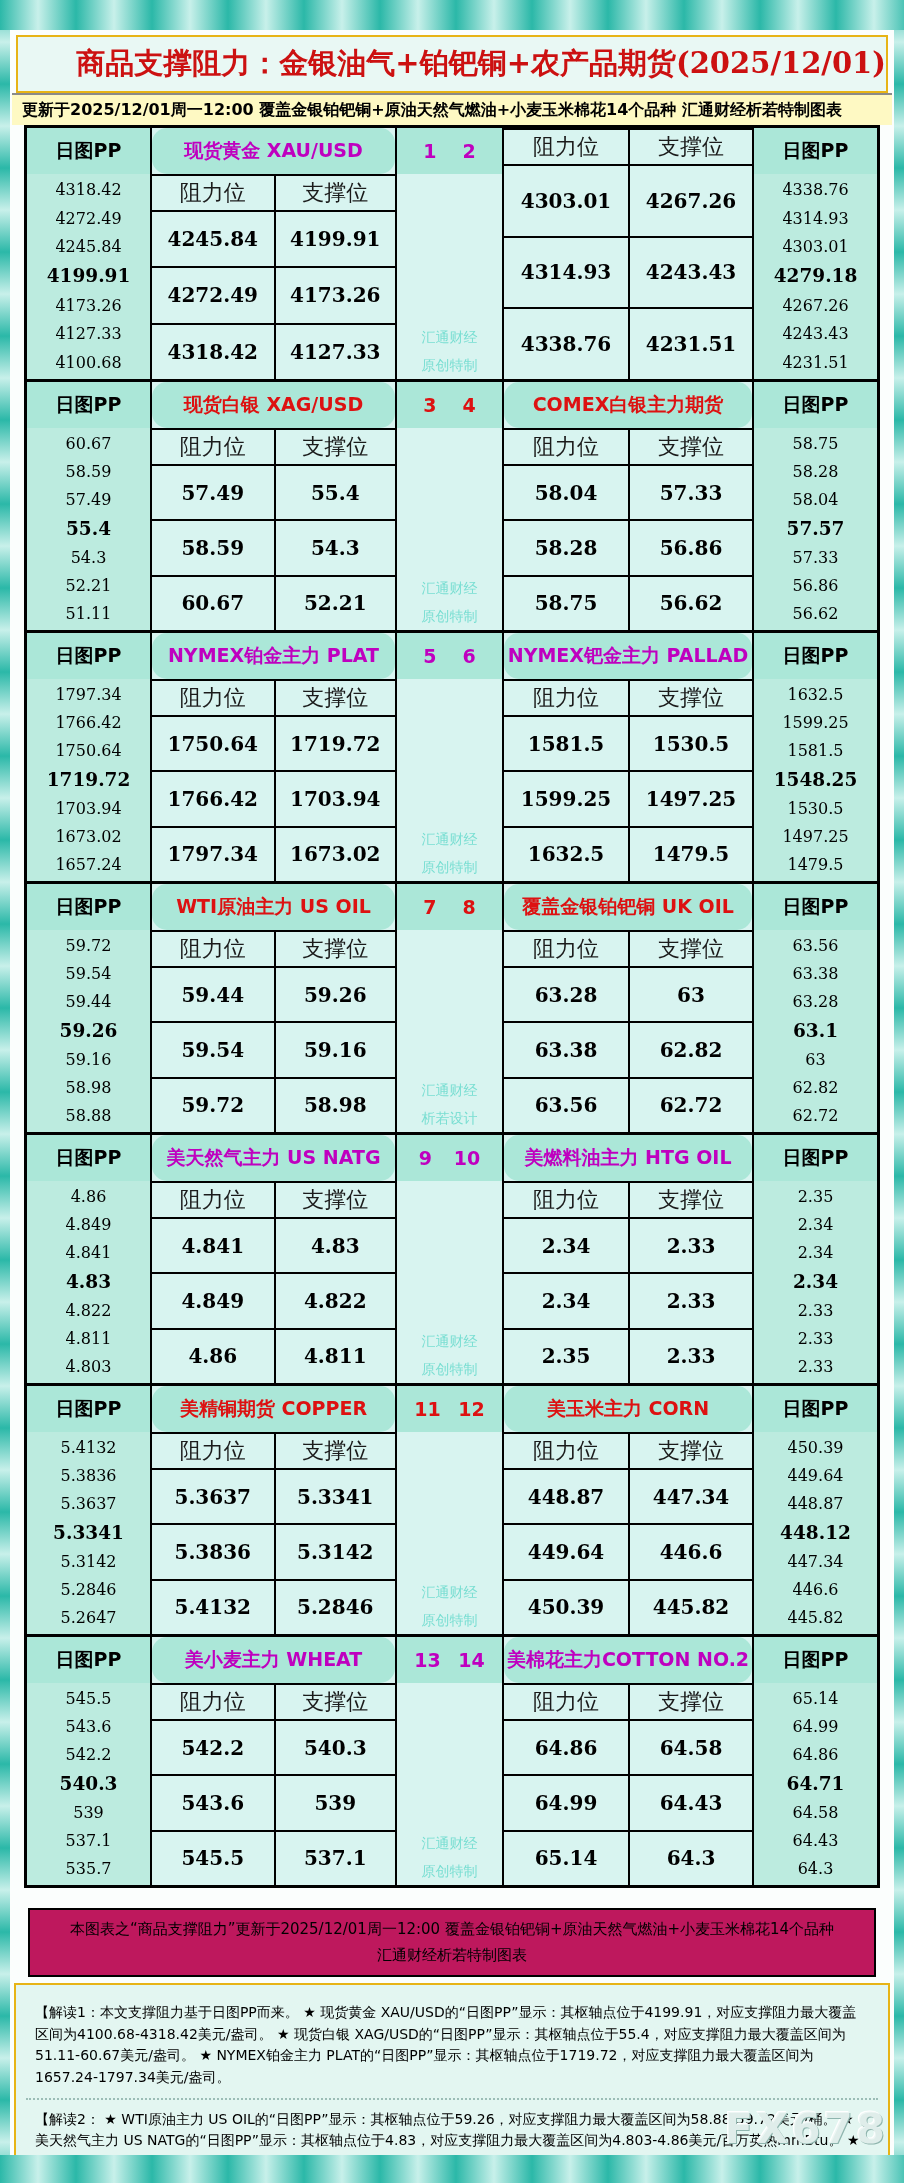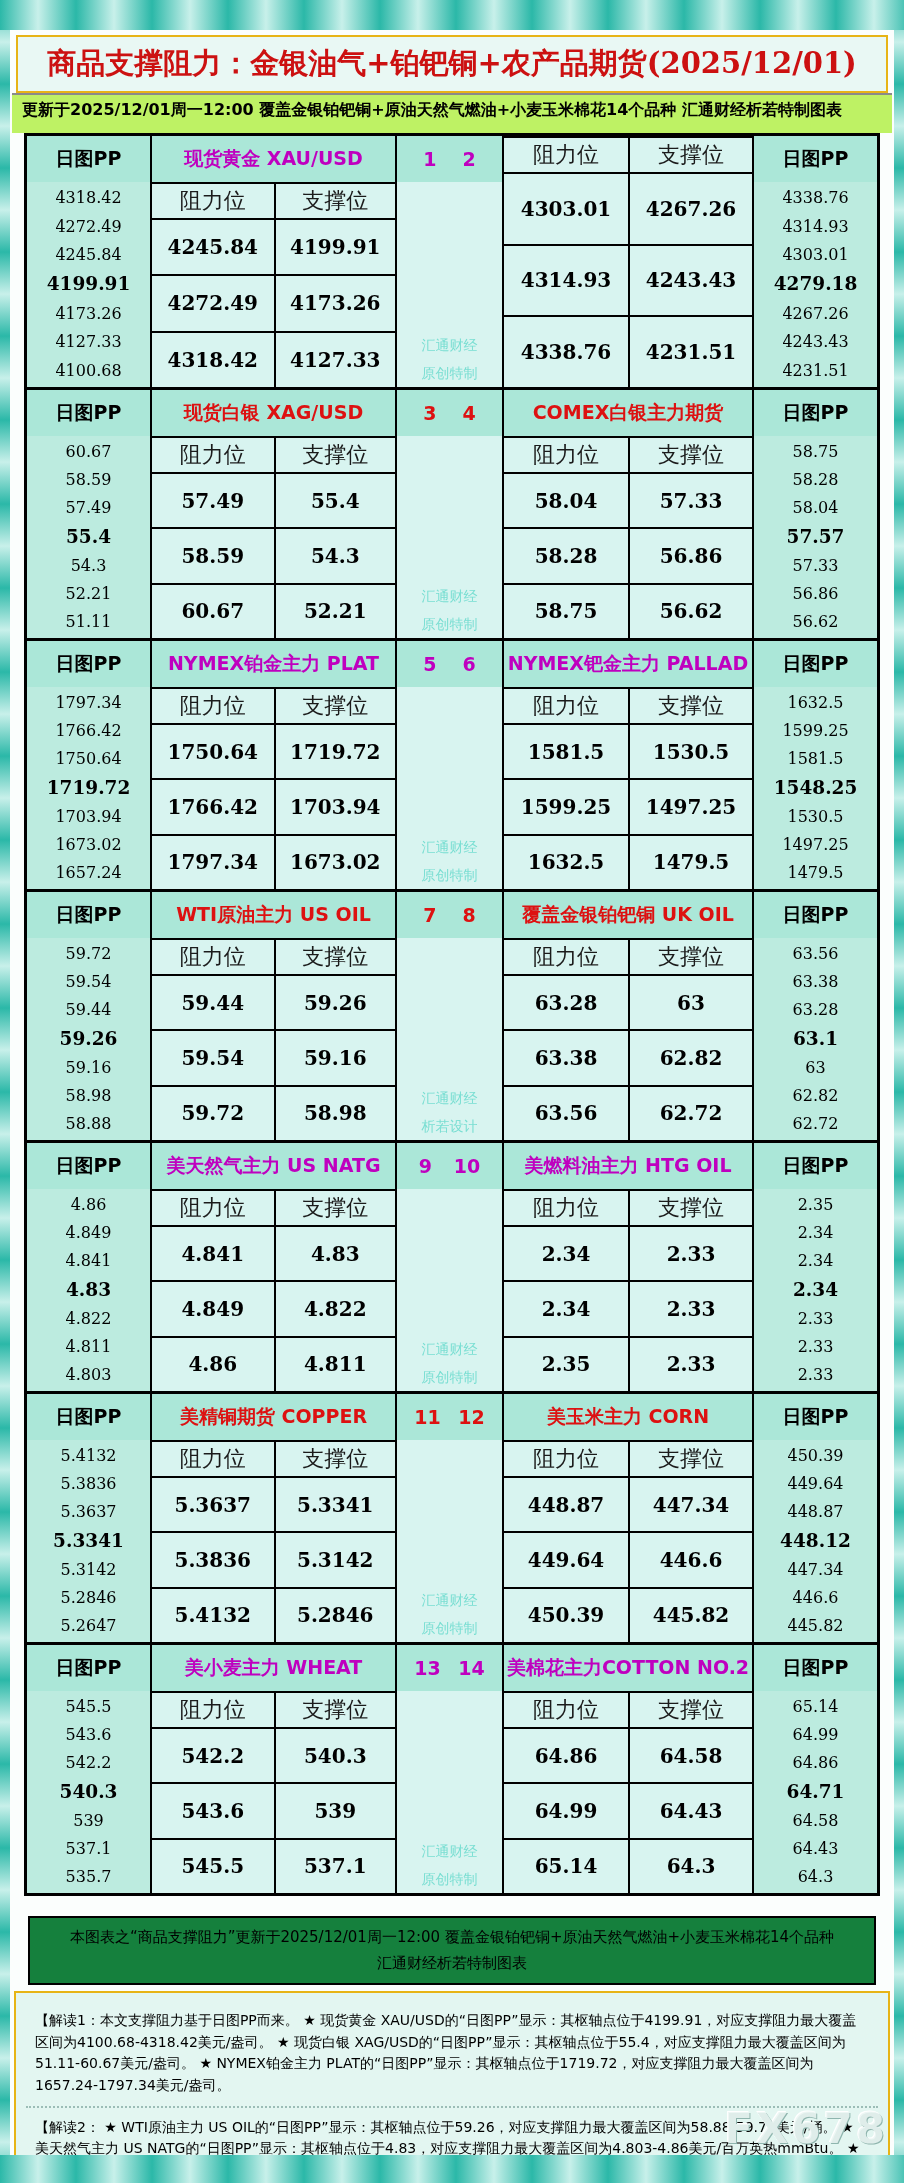--- a/index.html
+++ b/index.html
@@ -22,44 +22,44 @@
   }
   .frame-left { left:0; } .frame-right { right:0; }
 
   .content {
     position:absolute; top:30px; left:10px; right:10px; bottom:28px;
     background:#fbfefd; padding:3px 2px 0 2px; z-index:3;
   }
 
   .title-box {
     margin:2px 4px 0 4px; background:#e9f8f4; border:2px solid #e7b416;
-    height:58px; display:flex; align-items:center; justify-content:center;
+    height:58px; display:flex; align-items:center; justify-content:flex-end;
   }
   .title-box h1 {
     font-family:"DejaVu Serif", serif; font-size:29px; font-weight:bold;
     color:#cc1111; letter-spacing:0px; white-space:nowrap;
   }
   .subtitle-box {
-    margin:0 0 0 0; background:#bef264; border-top:2px solid #8a8a8a;
-    padding:5px 6px 12px 10px; font-size:16px; font-weight:bold; color:#000;
+    margin:0 0 0 0; background:#fef9c3; border-top:2px solid #8a8a8a;
+    padding:5px 6px 4px 10px; font-size:16px; font-weight:bold; color:#000;
     white-space:nowrap; overflow:hidden;
   }
 
   .main-table {
     margin:0 auto; width:856px; border:3px solid #000; border-top-width:3px;
     background:#d8f4f0;
   }
   .block { display:grid; grid-template-columns:123px 245px 107px 250px 125px; height:251px; border-top:3px solid #000; }
   .block:first-child { border-top:none; }
   .col { display:flex; flex-direction:column; }
   .col + .col { border-left:2px solid #000; }
 
   .hd { height:46px; display:flex; align-items:center; justify-content:center; background:#abe7d8; flex:none; }
   .pp-label { font-size:19px; font-weight:bold; color:#000; }
-  .inst-name { font-size:19px; font-weight:bold; white-space:nowrap; }
+  .inst-name { font-size:19px; font-weight:bold; white-space:nowrap;border-radius:15px; }
   .block.magenta .inst-name, .block.magenta .pairnum { color:#bf00bf; }
   .block.red .inst-name, .block.red .pairnum { color:#dd1111; }
 
   .pp-col { background:#bcebdf; }
   .pp-vals { flex:1; display:flex; flex-direction:column; justify-content:space-around; align-items:center; padding:2px 0; }
   .ppv { font-family:"DejaVu Serif", serif; font-size:16px; color:#000; line-height:1; }
   .ppv.pivot { font-size:18.5px; font-weight:bold; }
 
   .tbl-col .grid {
     flex:1; display:grid; grid-template-columns:1fr 1fr; grid-template-rows:36px 1fr 1fr 1fr;
@@ -70,21 +70,21 @@
   .th { font-size:22px; color:#1b1b1b; }
   .td { font-family:"DejaVu Serif", serif; font-size:20px; font-weight:bold; color:#000; }
 
   .mid-col { background:#d8f4f0; }
   .mid-col .hd { justify-content:space-evenly; }
   .pairnum { font-size:19px; font-weight:bold; }
   .mid-body { flex:1; display:flex; flex-direction:column; justify-content:flex-end; align-items:center; }
   .wm { text-align:center; color:#79ded2; font-size:14px; line-height:2.0; }
 
   .note1-box {
-    margin:20px 16px 0 16px; background:#15803d; border:2px solid #000;
+    margin:20px 16px 0 16px; background:#be185d; border:2px solid #000;
     text-align:center; font-size:15px; color:#000; padding:7px 34px; line-height:1.7;
   }
   .jiedu-box {
     margin:6px 2px 0 2px; background:#e3f6f1; border:2px solid #e7b416;
     padding:8px 10px 10px 10px; font-size:14px; color:#000; line-height:1.55;
   }
   .jiedu-divider { border:none; border-top:2px dotted #9bbdb6; margin:8px 0; }
   .jiedu p { margin:9px; }
 
   .fx-watermark {

